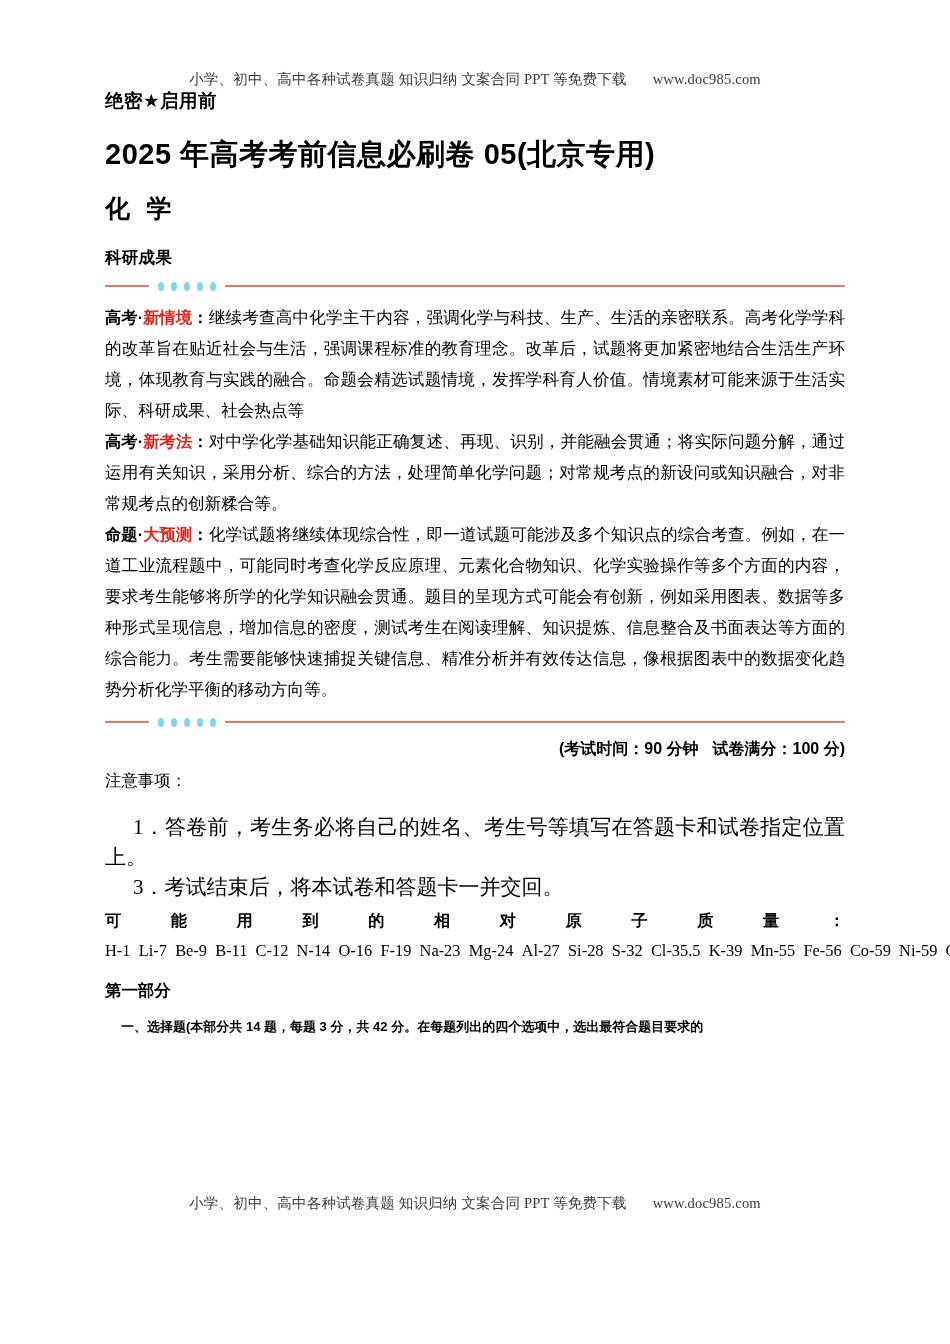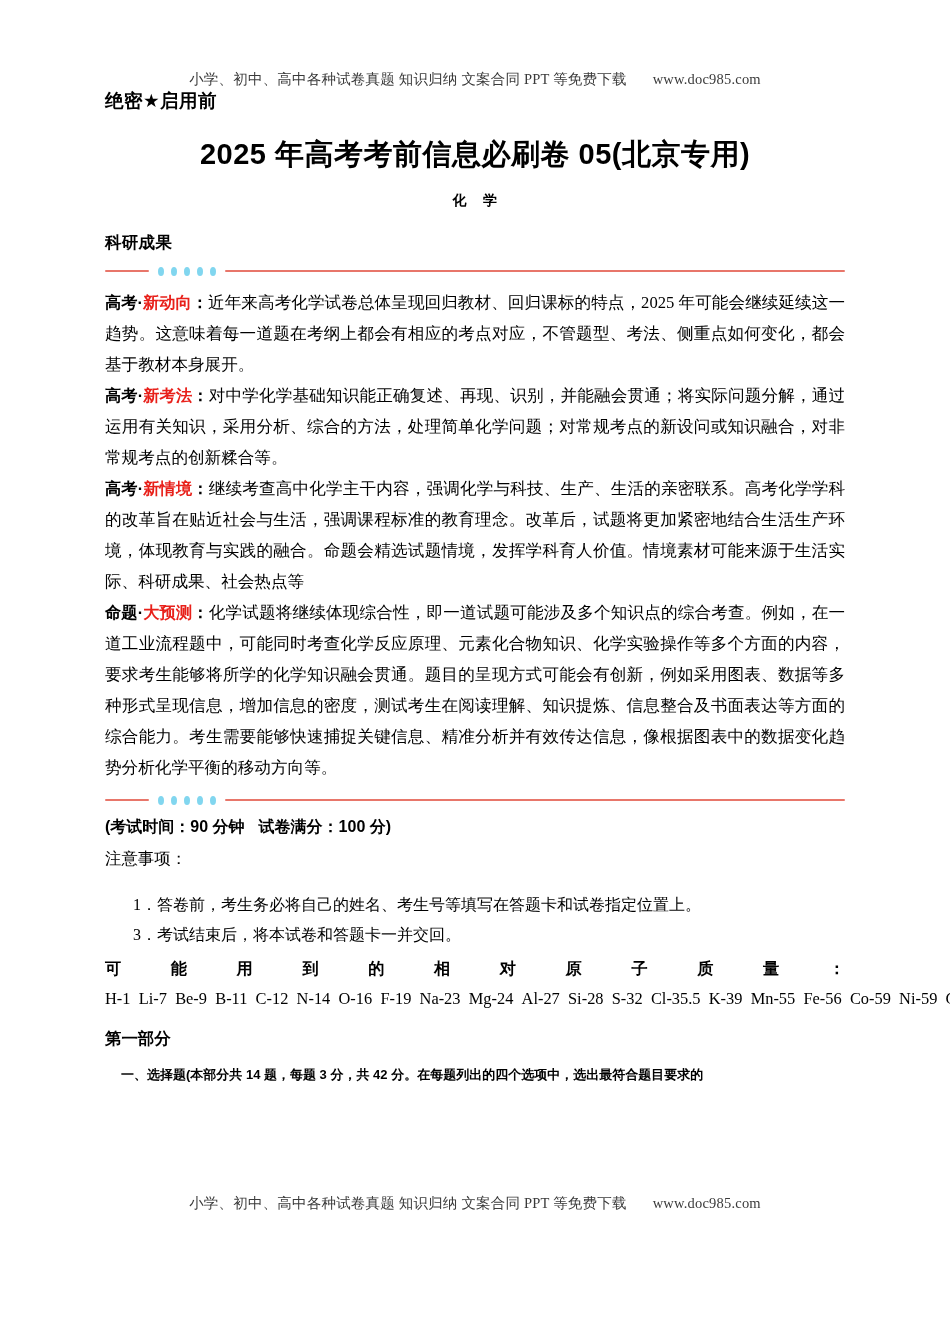--- a/index.html
+++ b/index.html
@@ -55,29 +55,28 @@
     font-weight: bold;
     font-size: 18.5px;
     letter-spacing: 0.5px;
     margin: 0;
     padding-top: 72px;
   }
   .main-title {
     font-family: "Liberation Sans", "DejaVu Sans", sans-serif;
     font-weight: bold;
     font-size: 29px;
-    text-align: center;
+    text-align: left;
     margin: 22px 0 17px 0;
     letter-spacing: 0.5px;
   }
   .subject-title {
     font-family: "Liberation Sans", "DejaVu Sans", sans-serif;
     font-weight: bold;
-    font-size: 14px;
-    text-align: center;
+    font-size: 25px;
     margin: 17px 0 12px 0;
     letter-spacing: 0.5px;
   }
   .subject-title .sp { display: inline-block; width: 16px; }
 
   
   .section-heading {
     font-family: "Liberation Sans", "DejaVu Sans", sans-serif;
     font-weight: bold;
     font-size: 16.5px;
@@ -138,35 +137,35 @@
   }
   .lbl-red {
     font-family: "Liberation Sans", "DejaVu Sans", sans-serif;
     font-weight: bold;
     font-size: 16.2px;
     color: #e8201a;
   }
 
   
   .exam-time {
-    text-align: left;
+    text-align: right;
     font-family: "Liberation Sans", "DejaVu Sans", sans-serif;
     font-weight: bold;
     font-size: 16px;
     margin: 9px 0 0 0;
   }
   .exam-time .sp { display:inline-block; width: 14px; }
 
   .notice-head {
     font-size: 16.4px;
     line-height: 30px;
     margin: 6px 0 16px 0;
   }
   .notice-item {
-    font-size: 16px;
+    font-size: 21px;
     line-height: 30px;
     margin: 0;
     text-align: justify;
     text-justify: inter-ideograph;
     text-indent: 28px;
   }
   .atomic {
     font-size: 16.4px;
     line-height: 30px;
     margin: 3px 0 0 0;
@@ -223,25 +222,24 @@
     <span class="dots">
       <i></i>
       <i></i>
       <i></i>
       <i></i>
       <i></i>
     </span>
     <span class="seg-long"></span>
   </div>
 
-  <p class="para"><span class="lbl-black">高考·</span><span class="lbl-red">新动向</span><span class="lbl-black">：</span><span>近年来高考化学试卷总体呈现回归教材、回归课标的特点，2025 年可能会继续延续这一趋势。这意味着每一道题在考纲上都会有相应的考点对应，不管题型、考法、侧重点如何变化，都会基于教材本身展开。</span></p>
+
+  <p class="para"><span class="lbl-black">高考·</span><span class="lbl-red">新情境</span><span class="lbl-black">：</span><span>继续考查高中化学主干内容，强调化学与科技、生产、生活的亲密联系。高考化学学科的改革旨在贴近社会与生活，强调课程标准的教育理念。改革后，试题将更加紧密地结合生活生产环境，体现教育与实践的融合。命题会精选试题情境，发挥学科育人价值。情境素材可能来源于生活实际、科研成果、社会热点等</span></p>
 
   <p class="para"><span class="lbl-black">高考·</span><span class="lbl-red">新考法</span><span class="lbl-black">：</span><span>对中学化学基础知识能正确复述、再现、识别，并能融会贯通；将实际问题分解，通过运用有关知识，采用分析、综合的方法，处理简单化学问题；对常规考点的新设问或知识融合，对非常规考点的创新糅合等。</span></p>
-
-  <p class="para"><span class="lbl-black">高考·</span><span class="lbl-red">新情境</span><span class="lbl-black">：</span><span>继续考查高中化学主干内容，强调化学与科技、生产、生活的亲密联系。高考化学学科的改革旨在贴近社会与生活，强调课程标准的教育理念。改革后，试题将更加紧密地结合生活生产环境，体现教育与实践的融合。命题会精选试题情境，发挥学科育人价值。情境素材可能来源于生活实际、科研成果、社会热点等</span></p>
 
   <p class="para"><span class="lbl-black">命题·</span><span class="lbl-red">大预测</span><span class="lbl-black">：</span><span>化学试题将继续体现综合性，即一道试题可能涉及多个知识点的综合考查。例如，在一道工业流程题中，可能同时考查化学反应原理、元素化合物知识、化学实验操作等多个方面的内容，要求考生能够将所学的化学知识融会贯通。题目的呈现方式可能会有创新，例如采用图表、数据等多种形式呈现信息，增加信息的密度，测试考生在阅读理解、知识提炼、信息整合及书面表达等方面的综合能力。考生需要能够快速捕捉关键信息、精准分析并有效传达信息，像根据图表中的数据变化趋势分析化学平衡的移动方向等。</span></p>
 
   <div class="fancy-divider">
     <span class="seg-short"></span>
     <span class="dots">
       <i></i>
       <i></i>
       <i></i>
       <i></i>

